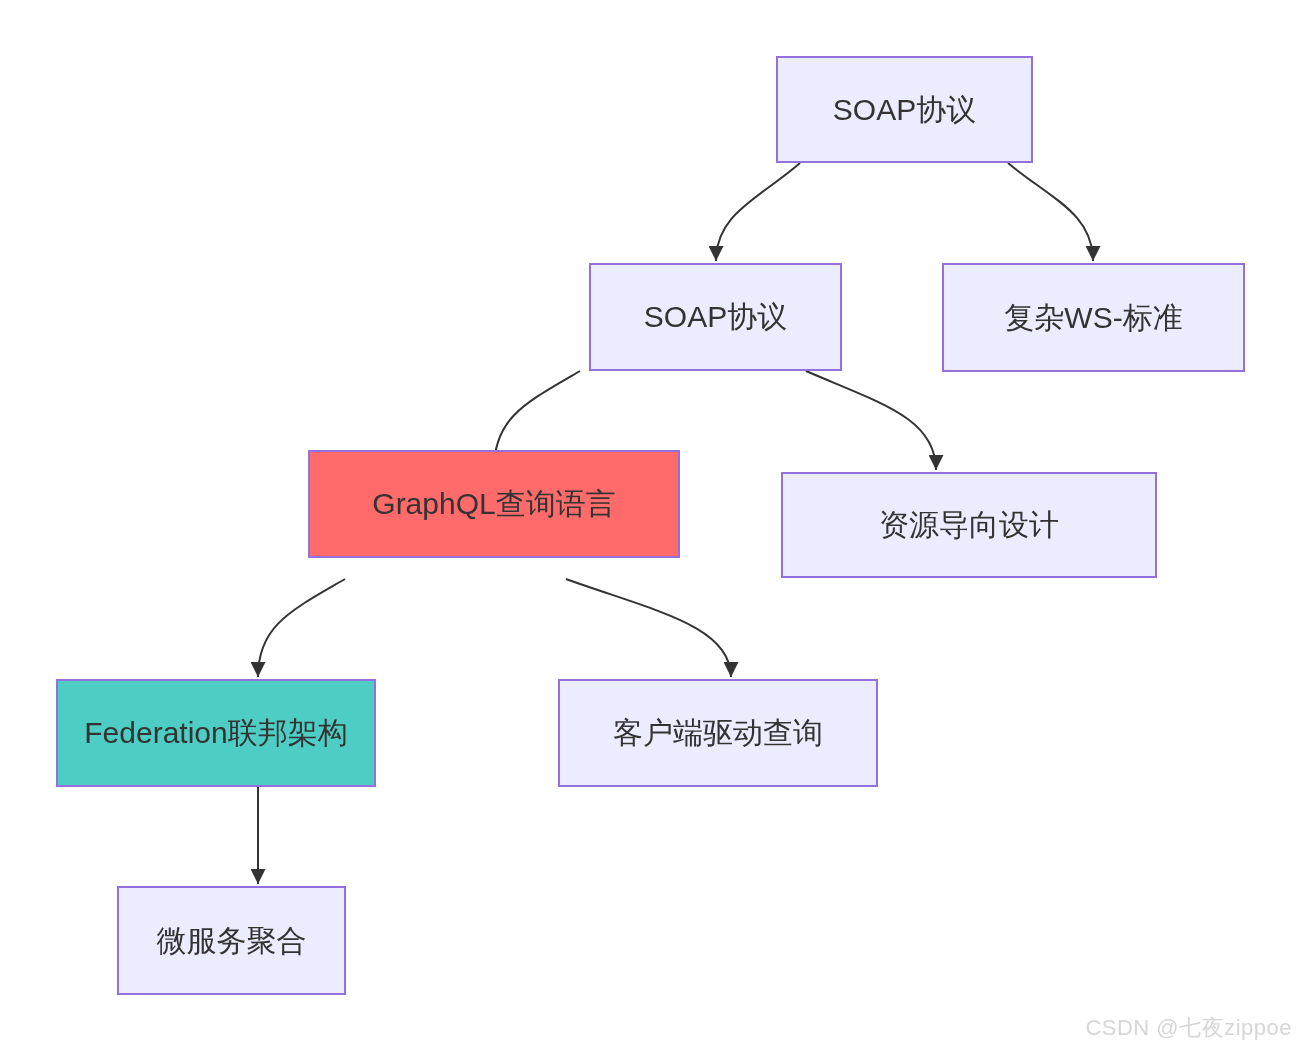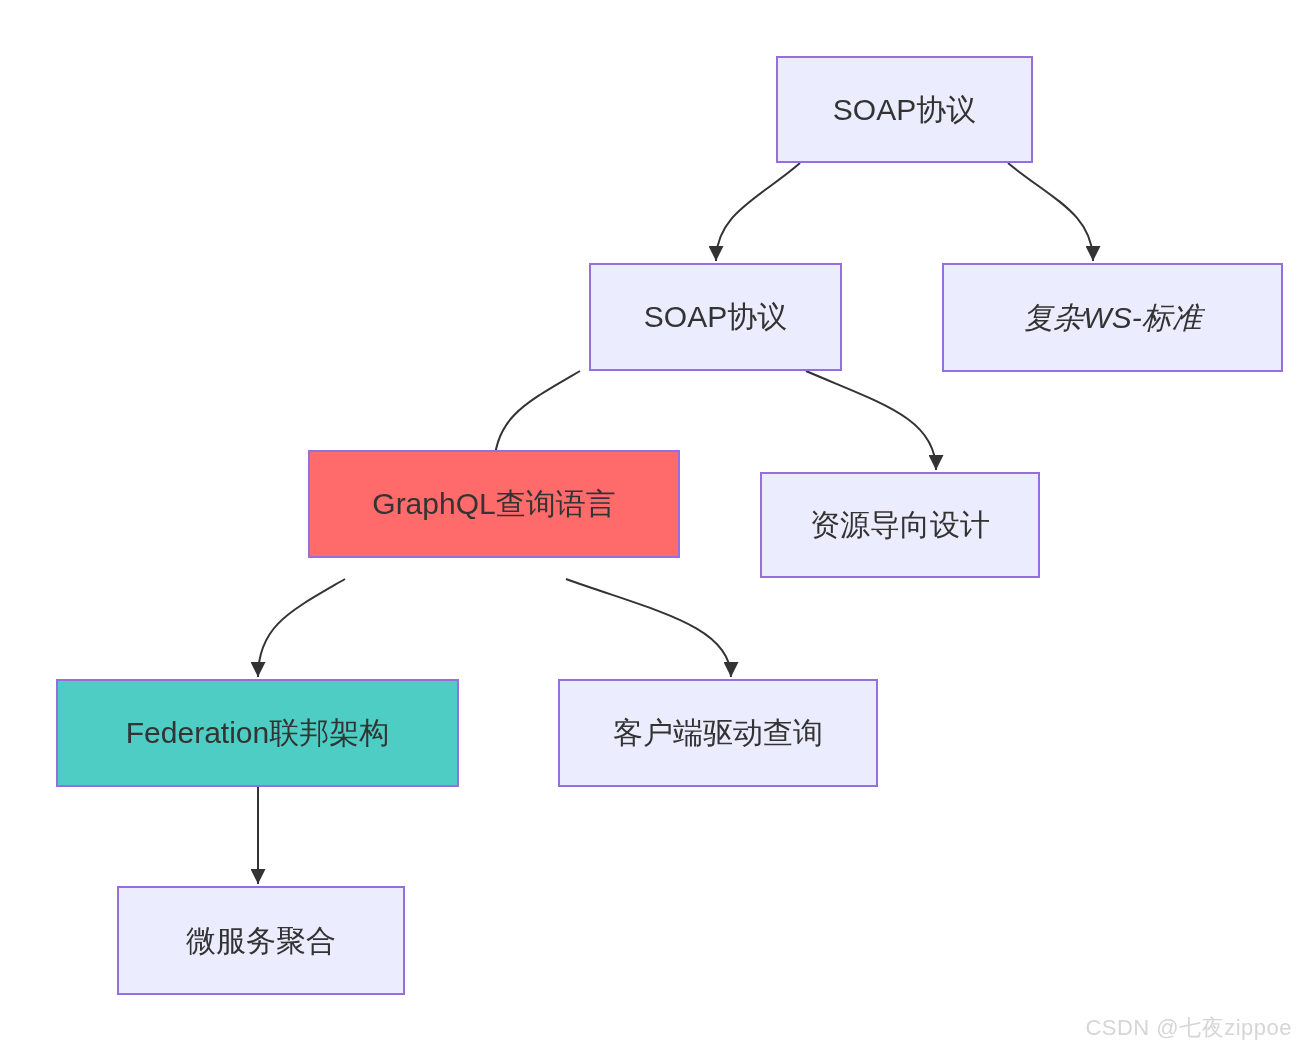--- a/index.html
+++ b/index.html
@@ -40,26 +40,26 @@
     font-size: 30px;
     line-height: 1.2;
     white-space: nowrap;
     text-align: right;
   }
   .node.red  { background: var(--red, #FF6B6B); }
   .node.teal { background: var(--teal, #4ECDC4); }
 
   #node-soap        { left: 776px; top: 56px;  width: 257px; height: 107px; }
   #node-rest        { left: 589px; top: 263px; width: 253px; height: 108px; }
-  #node-ws          { left: 942px; top: 263px; width: 341px; height: 109px; font-style: italic; }
+  #node-ws          { left: 942px; top: 263px; width: 303px; height: 109px; }
   #node-graphql     { left: 308px; top: 450px; width: 372px; height: 108px; }
-  #node-resource    { left: 760px; top: 472px; width: 280px; height: 106px; }
-  #node-federation  { left: 56px;  top: 679px; width: 403px; height: 108px; }
+  #node-resource    { left: 781px; top: 472px; width: 376px; height: 106px; }
+  #node-federation  { left: 56px;  top: 679px; width: 320px; height: 108px; }
   #node-client      { left: 558px; top: 679px; width: 320px; height: 108px; }
-  #node-microservice{ left: 117px; top: 886px; width: 288px; height: 109px; }
+  #node-microservice{ left: 117px; top: 886px; width: 229px; height: 109px; }
 
   .watermark {
     position: absolute;
     right: 8px;
     bottom: 8px;
     font-size: 22px;
     color: var(--watermark, #D6D6D6);
     letter-spacing: 0.5px;
     user-select: none;
     margin-left: 10px;

